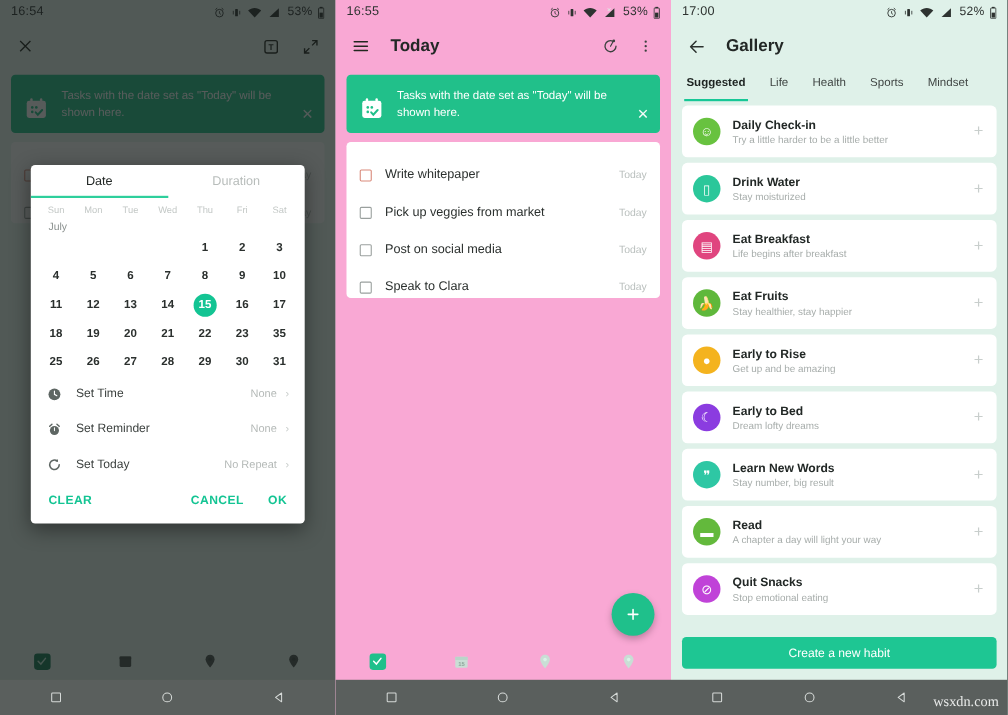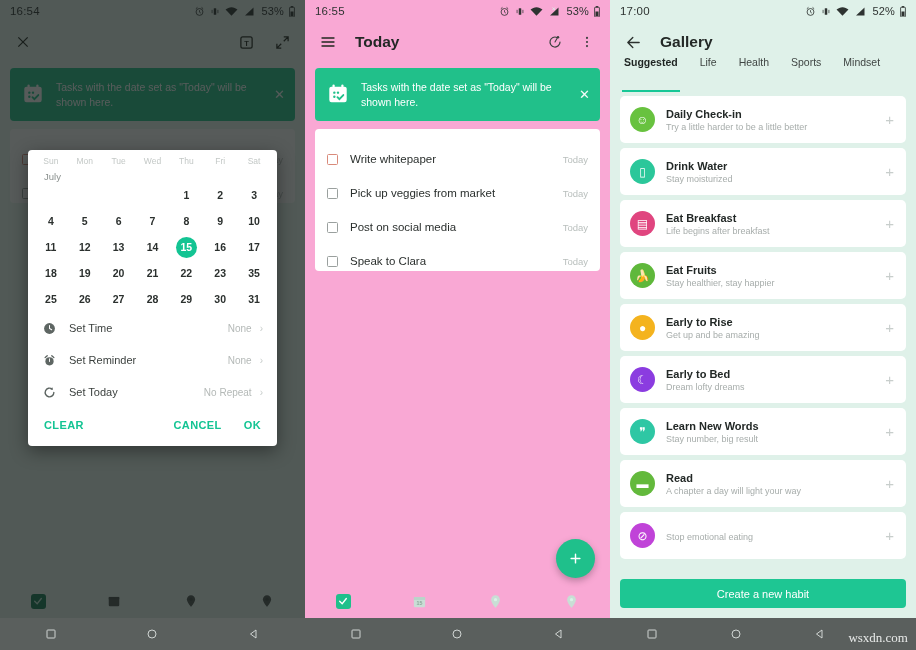--- a/index.html
+++ b/index.html
@@ -29,21 +29,21 @@
 
   
   .appbar { height: 40px; display: flex; align-items: center; padding: 0 12px; }
   .appbar .title { font-size: 15.5px; font-weight: bold; color: #232826; margin-left: 16px; }
   .appbar .grow { flex: 1; }
   .appbar .ic { width: 22px; height: 22px; display: flex; align-items: center; justify-content: center; }
 
   
   .banner {
     margin: 6px 10px 0 10px; background: #21c08a; border-radius: 4px;
-    display: flex; align-items: center; padding: 11px 10px 11px 12px; gap: 12px;
+    display: flex; align-items: flex-end; padding: 11px 10px 11px 12px; gap: 12px;
     min-height: 48px;
   }
   .banner .btxt { flex: 1; color: #ffffff; font-size: 10.5px; line-height: 1.42; padding-top: 1px; }
   .banner .bclose { color: #fff; font-size: 13px; line-height: 1; opacity: .95; padding-top: 1px; }
 
   
   .tasklist { margin: 8px 10px 0 10px; background: #fff; border-radius: 4px; padding: 2px 0 4px 0; }
   .task { display: flex; align-items: flex-end; height: 34px; padding: 0 12px; }
   .cbox { width: 11px; height: 11px; border: 1.4px solid #9aa09e; border-radius: 1.5px; flex: 0 0 auto; }
   .cbox.red { border-color: #d98a7a; }
@@ -95,21 +95,21 @@
   .opt .olbl { margin-left: 12px; font-size: 11px; color: #3b403e; flex: 1; }
   .opt .oval { font-size: 10px; color: #b4b9b7; }
   .opt .ochev { margin-left: 8px; color: #c9cecc; font-size: 10px; }
   .dlg-acts { display: flex; align-items: center; height: 38px; padding: 0 16px 4px 16px; }
   .dlg-acts .a { font-size: 11px; font-weight: bold; color: #13c493; letter-spacing: .4px; }
   .dlg-acts .gap { flex: 1; }
   .dlg-acts .a + .a { margin-left: 22px; }
 
   
   .gtabs { display: flex; align-items: flex-end; height: 30px; padding: 0 14px; gap: 22px; }
-  .gtab { font-size: 10.5px; color: #404644; padding-bottom: 24px; position: relative; }
+  .gtab { font-size: 10.5px; color: #404644; padding-bottom: 11px; position: relative; }
   .gtab.act { font-weight: bold; color: #1e2422; }
   .gtab.act::after { content:""; position:absolute; left:-2px; right:-2px; bottom:0;
     height: 2px; background: #17c796; }
   .cards { padding: 4px 10px 0 10px; }
   .card { background: #fff; border-radius: 5px; height: 47px; display: flex;
     align-items: center; padding: 0 12px 0 10px; margin-bottom: 5px; }
   .card .ava { width: 25px; height: 25px; border-radius: 50%; flex: 0 0 auto;
     display: flex; align-items: center; justify-content: center; font-size: 12px; color: #fff; }
   .card .ctxt { margin-left: 11px; flex: 1; }
   .card .ct { font-size: 11px; font-weight: bold; color: #222826; }
@@ -227,20 +227,24 @@
           <svg width="14" height="14" viewBox="0 0 24 24">
             <path d="M12 2c4 0 7 3 7 7 0 5-7 13-7 13S5 14 5 9c0-4 3-7 7-7z" fill="#4b524f"></path>
             <circle cx="12" cy="9" r="2.6" fill="#3d4543"></circle>
           </svg>
         </span>
     </div>
 
     <div class="dim"></div>
 
     <div class="dialog">
+      <div class="dlg-tabs">
+        <div class="dlg-tab act">Date</div>
+        <div class="dlg-tab">Duration</div>
+      </div>
       <div class="dow" id="dow">
           <span>Sun</span>
           <span>Mon</span>
           <span>Tue</span>
           <span>Wed</span>
           <span>Thu</span>
           <span>Fri</span>
           <span>Sat</span>
         </div>
       <div class="monthlbl">July</div>
@@ -599,20 +603,21 @@
           <span class="ava" style="background:#63b93c">▬</span>
           <span class="ctxt">
             <span class="ct" style="display:block">Read</span>
             <span class="cs" style="display:block">A chapter a day will light your way</span>
           </span>
           <span class="cplus">+</span>
         </div>
         <div class="card">
           <span class="ava" style="background:#c043d8">⊘</span>
           <span class="ctxt">
+            <span class="ct" style="display:block">Quit Snacks</span>
             <span class="cs" style="display:block">Stop emotional eating</span>
           </span>
           <span class="cplus">+</span>
         </div>
       </div>
 
     <div class="cta">Create a new habit</div>
 
     <div class="navbar">
       <span class="nb">

